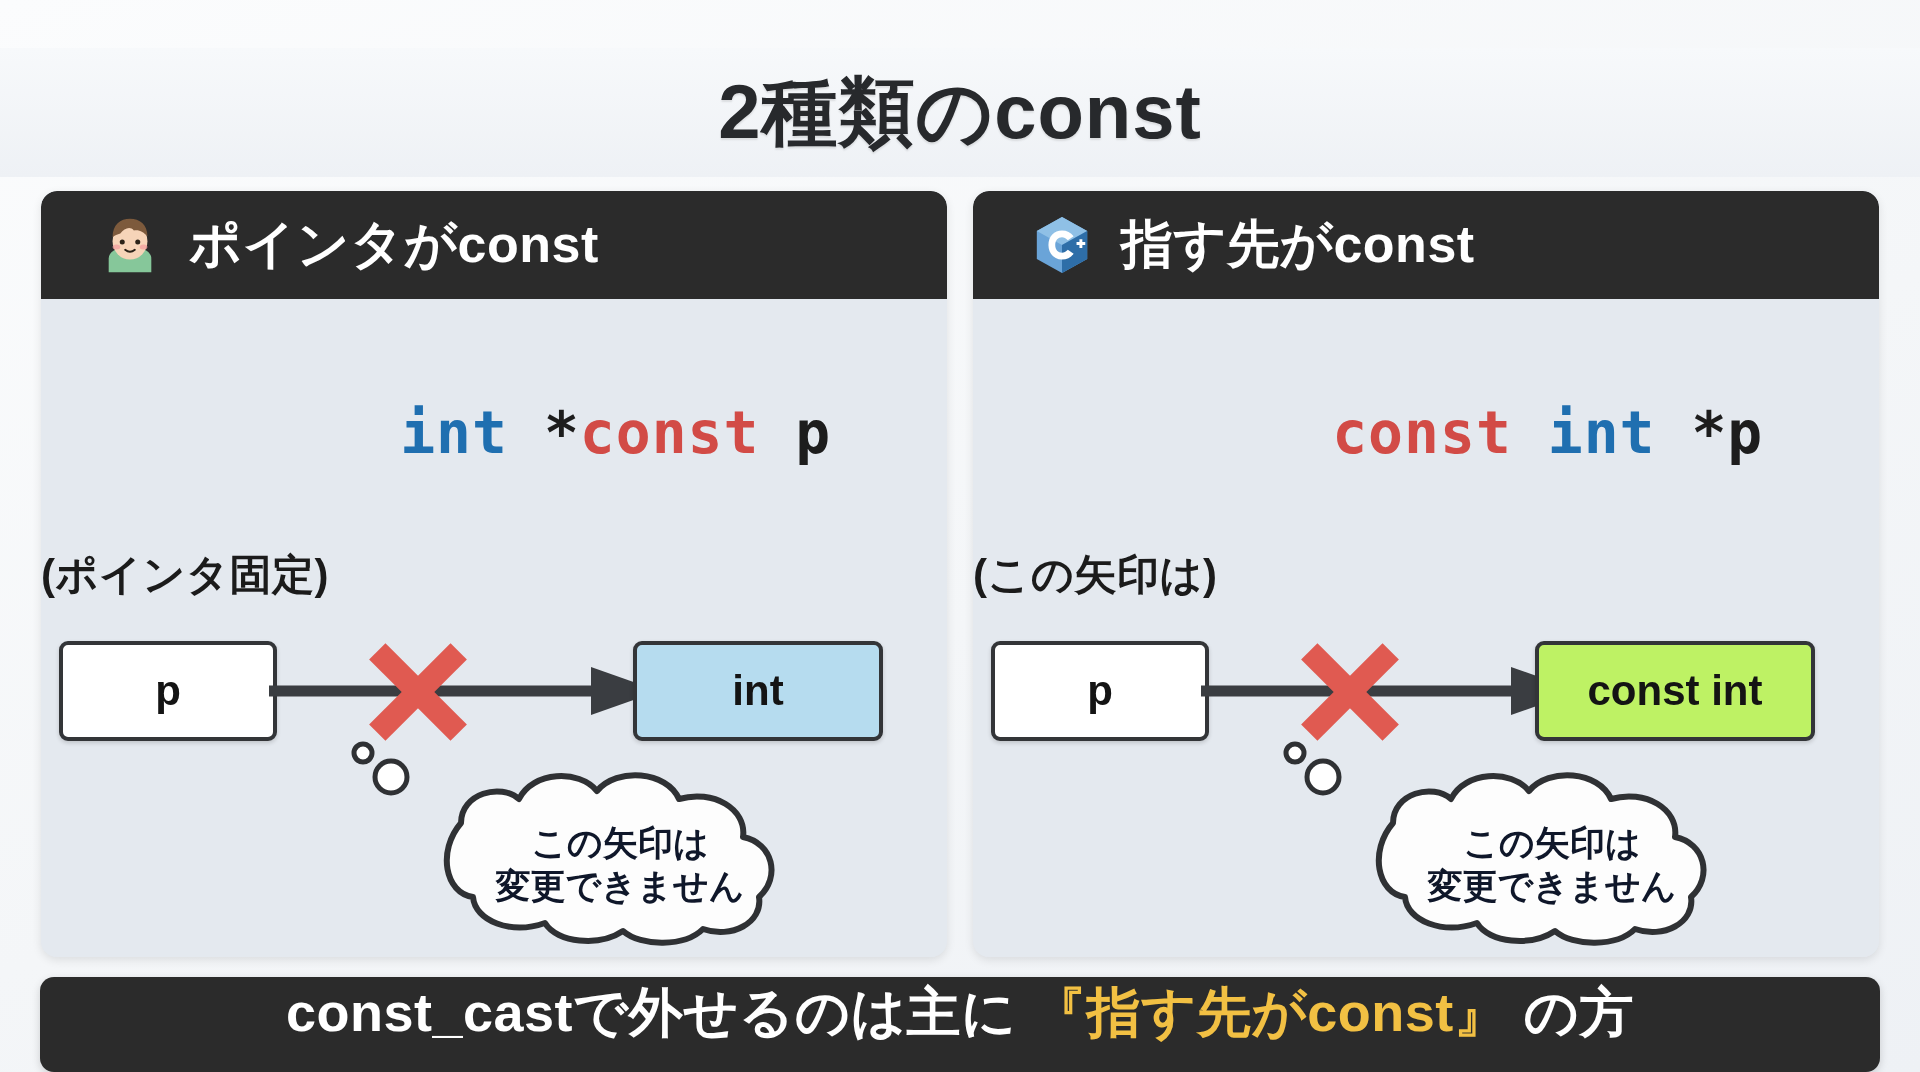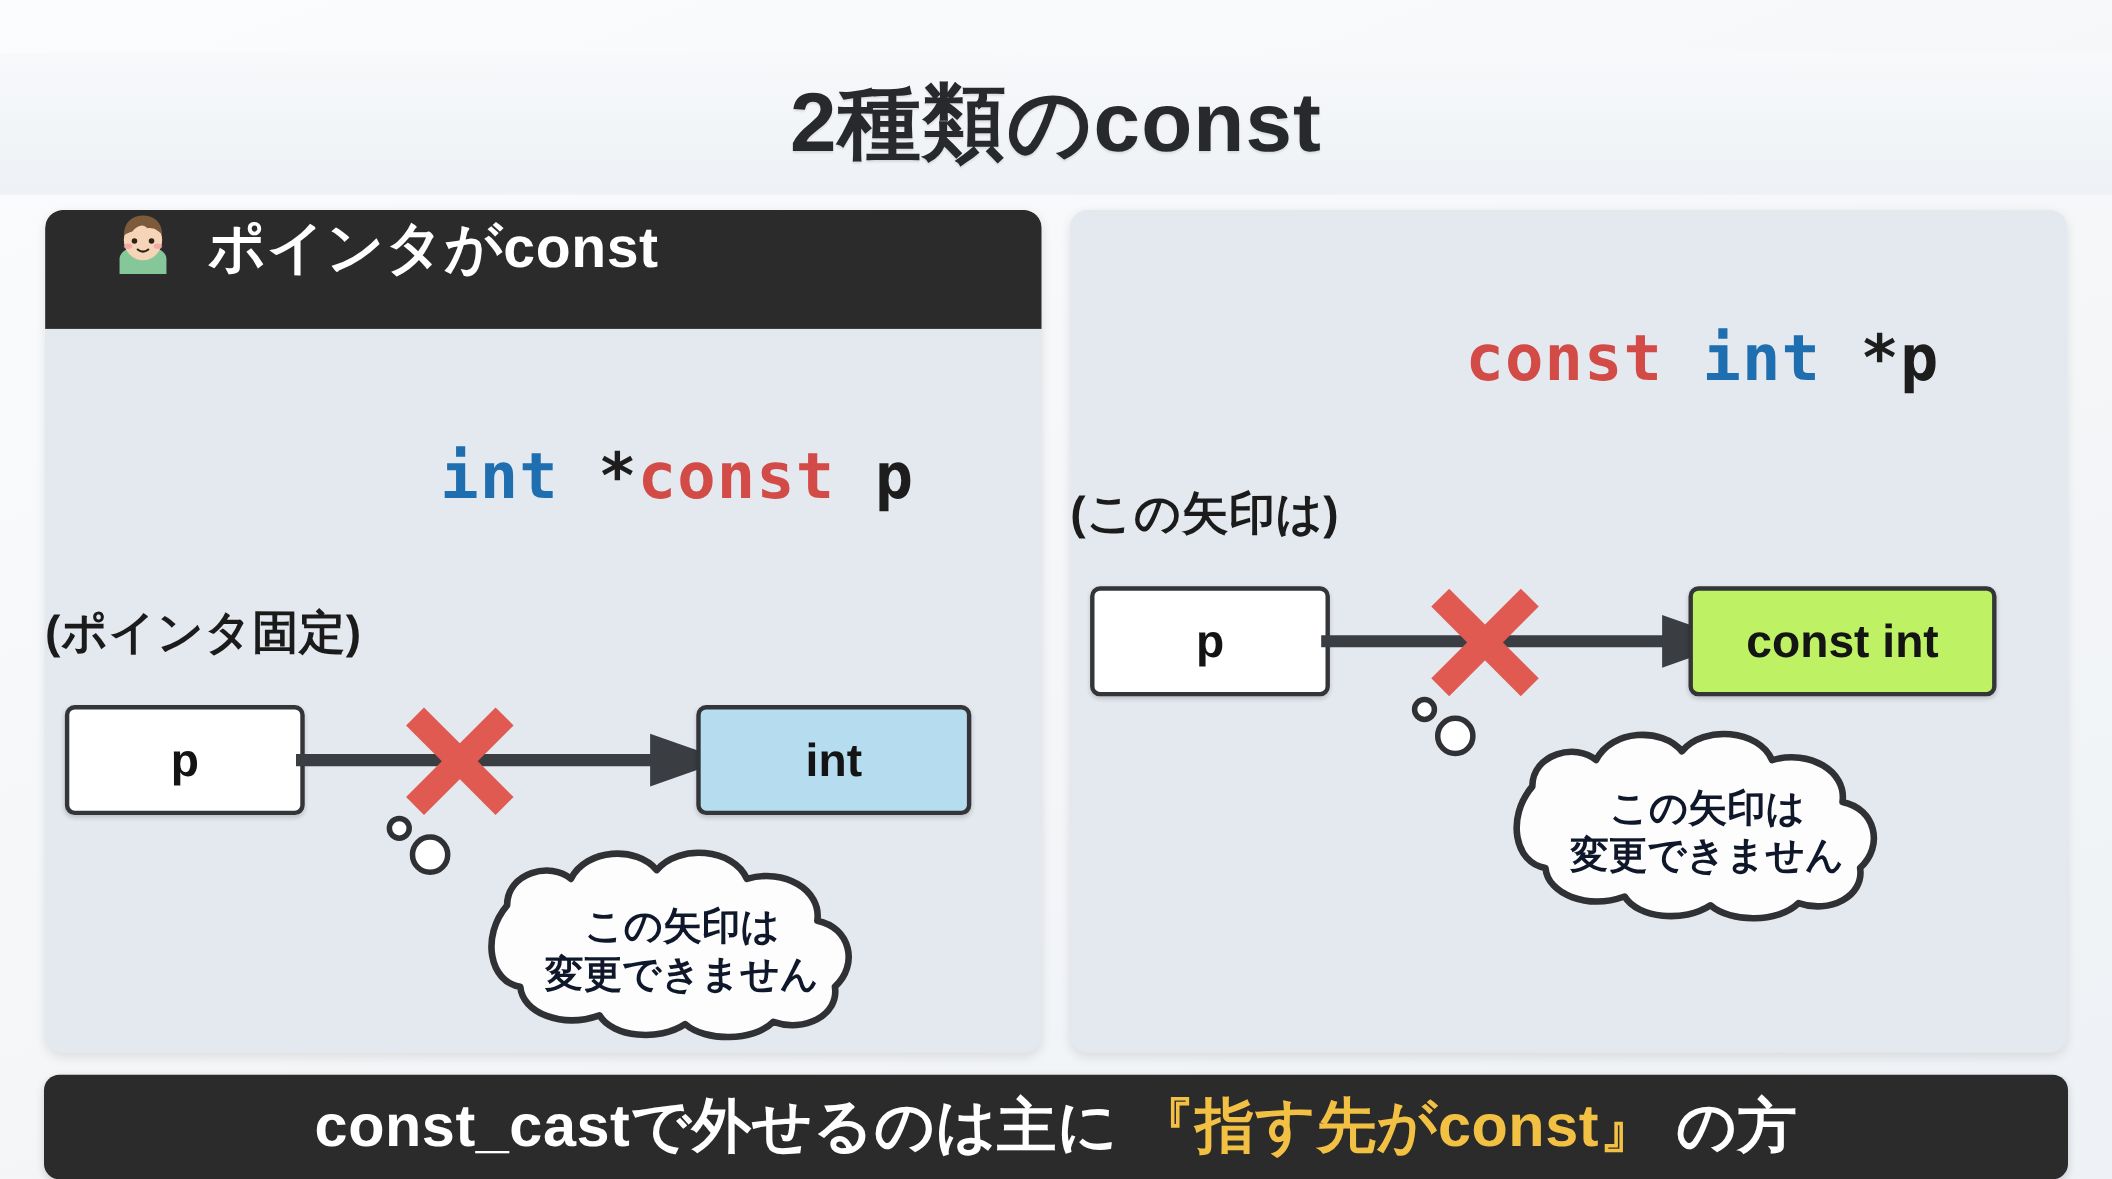--- a/index.html
+++ b/index.html
@@ -57,20 +57,21 @@
     background: #e3e8ee;
     box-shadow: 0 3px 10px rgba(0,0,0,0.10);
     display: flex;
     flex-direction: column;
   }
 
   .card-header {
     height: 108px;
     background: #2b2b2b;
     display: flex;
+    align-items: center;
     padding-left: 58px;
     gap: 28px;
     border-radius: 16px 16px 0 0;
   }
   .card-header-title {
     color: #ffffff;
     font-size: 52px;
     font-weight: 700;
     letter-spacing: 0.5px;
   }
@@ -190,21 +191,20 @@
   }
 
   
   .banner {
     width: 1840px;
     height: 112px;
     margin-top: 20px;
     background: #2b2b2b;
     border-radius: 14px;
     display: flex;
-    align-items: center;
     justify-content: center;
     box-shadow: 0 3px 8px rgba(0,0,0,0.16);
   }
   .banner-text {
     font-size: 54px;
     font-weight: 700;
     color: #ffffff;
     letter-spacing: 0.5px;
     white-space: pre;
   }
@@ -278,20 +278,32 @@
             <div class="cloud-text">
               <span>この矢印は</span>
               <span>変更できません</span>
             </div>
           </div>
         </div>
       </div>
     </div>
 
     <div class="card">
+      <div class="card-header">
+        <svg class="cpp-icon" viewBox="0 0 64 64">
+          <polygon points="32,3 58,17.5 58,46.5 32,61 6,46.5 6,17.5" fill="#6aa4d8"></polygon>
+          <polygon points="32,3 58,17.5 32,32 6,17.5" fill="#8fc0e6"></polygon>
+          <polygon points="58,17.5 58,46.5 32,61 32,32" fill="#2e6ea8"></polygon>
+          <path d="M32 17 C24 17 18 23 18 32 C18 41 24 47 32 47 C37 47 41 45 44 41 L38 37 C36 39 34 40 32 40 C28 40 25 37 25 32 C25 27 28 24 32 24 C34 24 36 25 38 27 L44 23 C41 19 37 17 32 17 Z" fill="#ffffff"></path>
+          <path d="M47 29h3v-3h3v3h3v3h-3v3h-3v-3h-3z" fill="#ffffff"></path>
+          <path d="M56.5 29h0.5v-3h2.5v3h0.2v3h-0.2v3h-2.5v-3h-0.5z" fill="#ffffff" opacity="0"></path>
+          <path d="M51 38h2.5v-2.5h2.5V38h2.5v2.5h-2.5V43h-2.5v-2.5H51z" fill="#ffffff" opacity="0"></path>
+        </svg>
+        <span class="card-header-title">指す先がconst</span>
+      </div>
 
       <div class="card-body">
         <div class="code-line">
           <span class="tok-const">const</span><span class="tok-plain"> </span><span class="tok-type">int</span><span class="tok-plain"> </span><span class="tok-plain">*p</span>
         </div>
         <div class="code-sub">(この矢印は)</div>
 
         <div class="diagram">
           <div class="dbox dbox-src">p</div>
 

